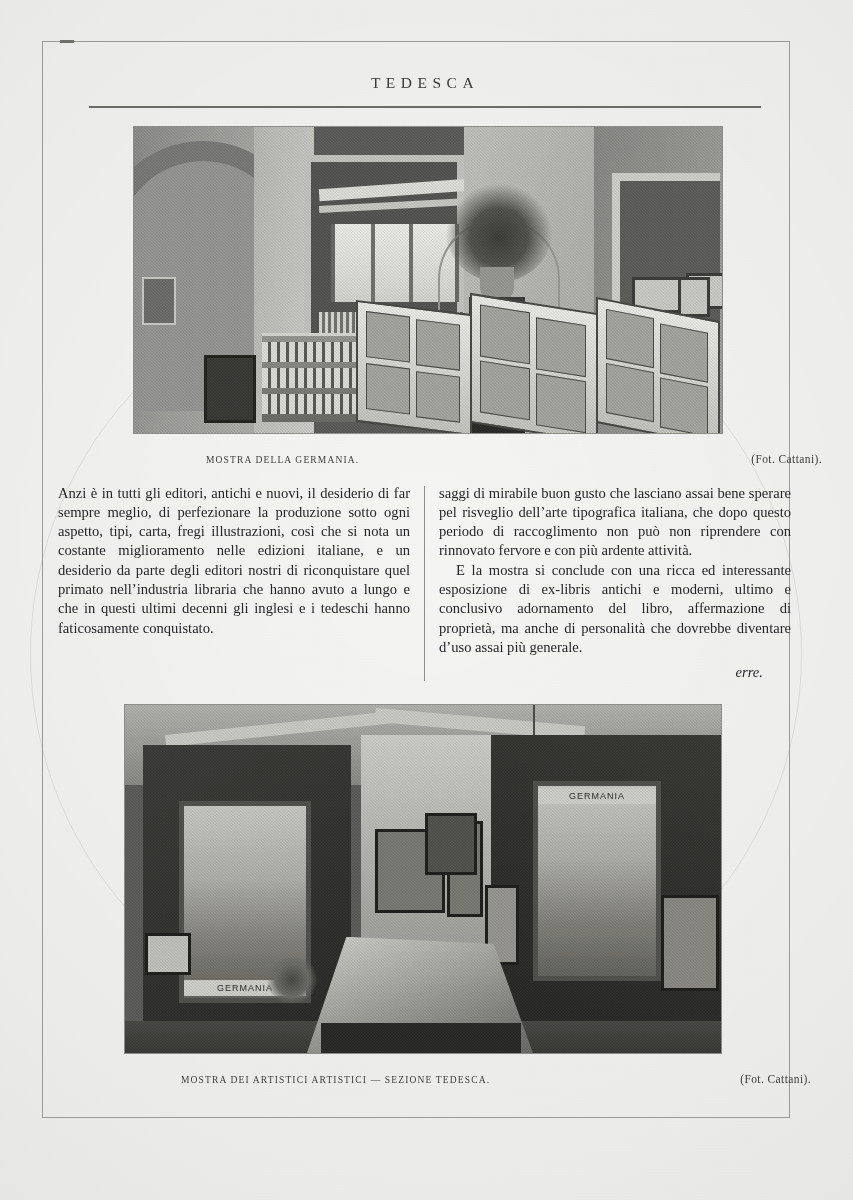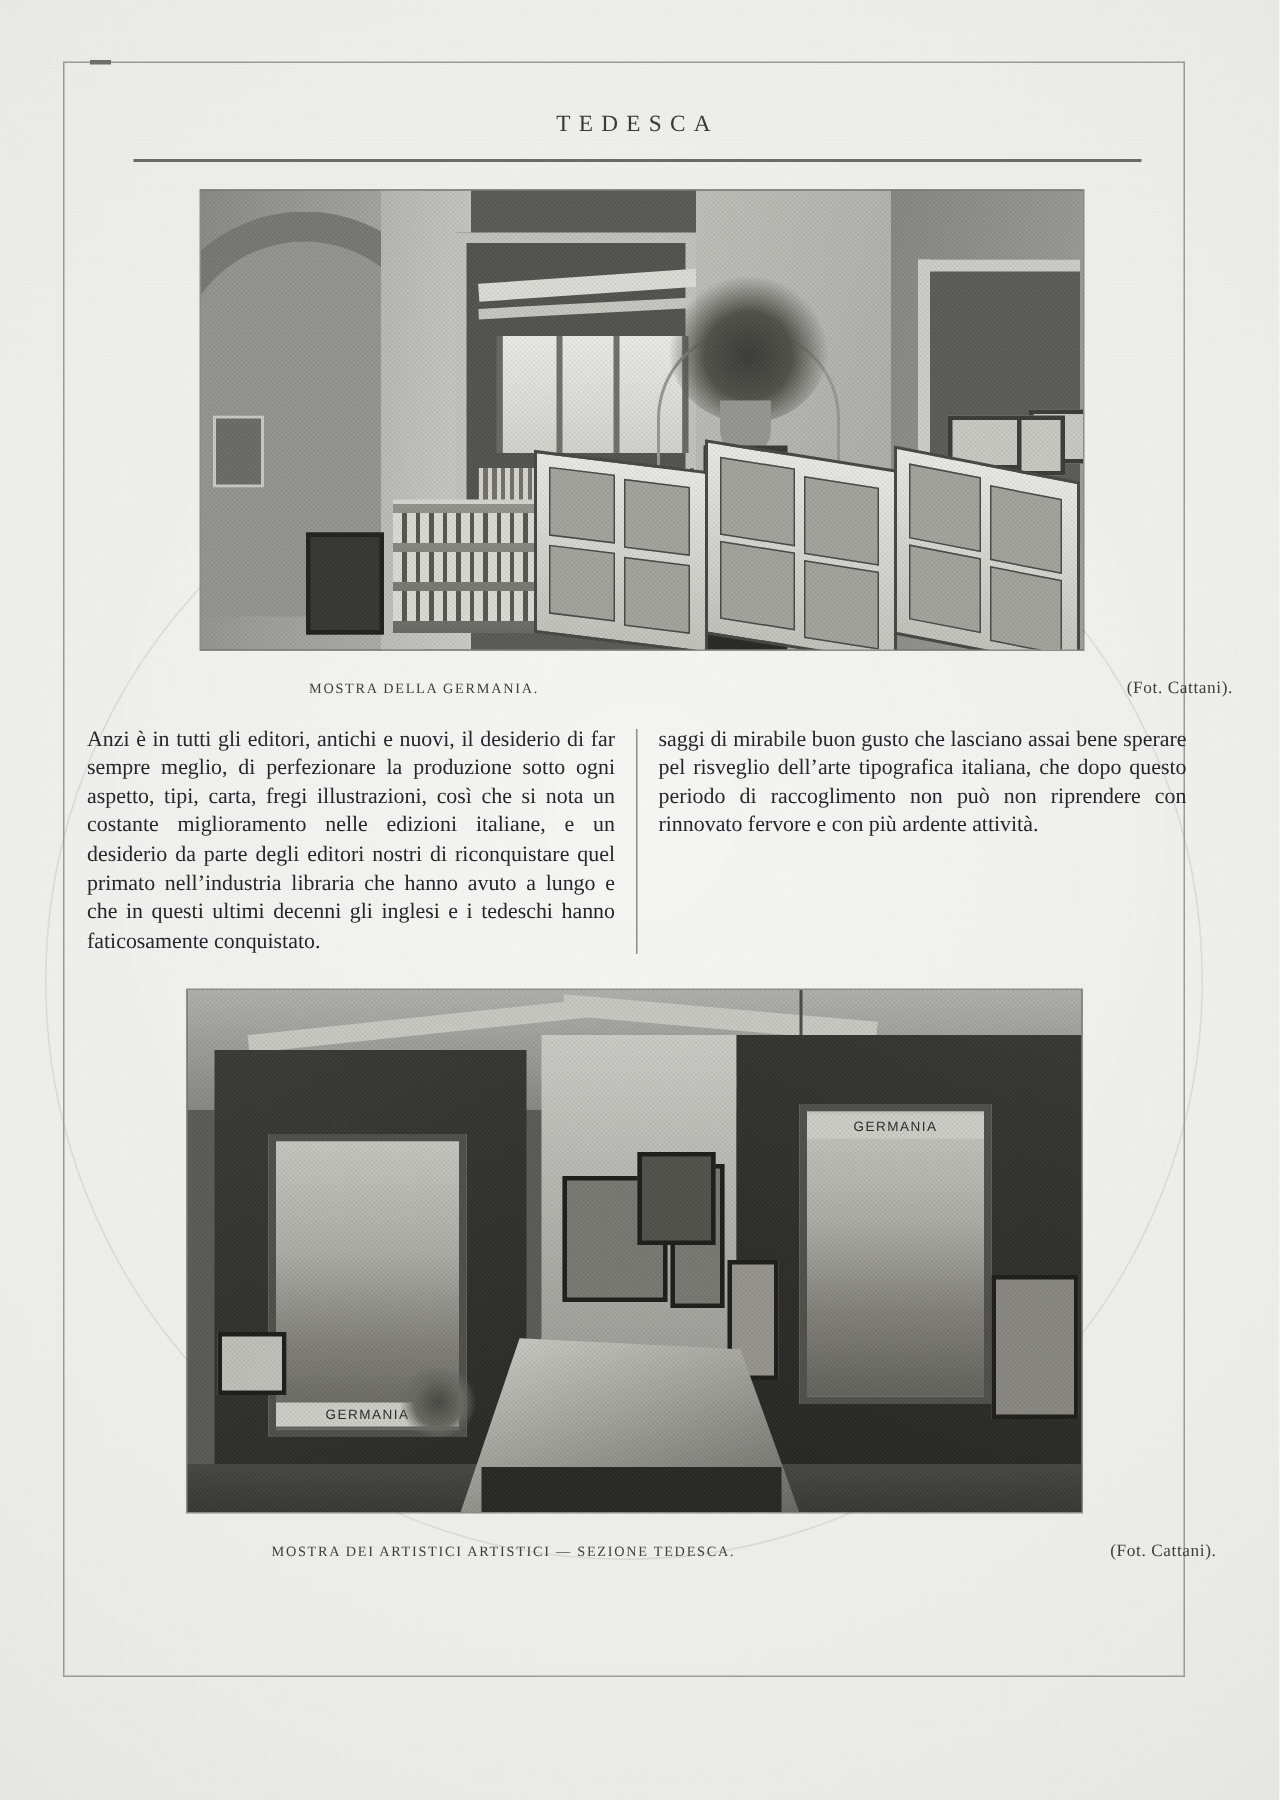--- a/index.html
+++ b/index.html
@@ -364,20 +364,22 @@
       </div>
     </div>
 
     <div class="columns">
       <div class="col">
         <p>Anzi è in tutti gli editori, antichi e nuovi, il desiderio di far sempre meglio, di perfezionare la produzione sotto ogni aspetto, tipi, carta, fregi illustrazioni, così che si nota un costante miglioramento nelle edizioni italiane, e un desiderio da parte degli editori nostri di riconquistare quel primato nell’industria libraria che hanno avuto a lungo e che in questi ultimi decenni gli inglesi e i tedeschi hanno faticosamente conquistato.</p>
       </div>
       <div class="col-rule"></div>
       <div class="col">
         <p>saggi di mirabile buon gusto che lasciano assai bene sperare pel risveglio dell’arte tipografica italiana, che dopo questo periodo di raccoglimento non può non riprendere con rinnovato fervore e con più ardente attività.</p>
+        <p>E la mostra si conclude con una ricca ed interessante esposizione di ex-libris antichi e moderni, ultimo e conclusivo adornamento del libro, affermazione di proprietà, ma anche di personalità che dovrebbe diventare d’uso assai più generale.</p>
+        <span class="signature">erre.</span>
       </div>
     </div>
 
     <div class="figure bottom" style="margin-top:22px;">
       <div class="photo bottom">
 
         <div class="b-ceiling"></div>
         <div class="b-beam" style="left:40px; top:18px; width:230px; height:12px; transform:rotate(-6deg);"></div>
         <div class="b-beam" style="left:250px; top:12px; width:210px; height:14px; transform:rotate(5deg);"></div>
         <div class="b-beam" style="left:236px; top:54px; width:150px; height:9px; transform:rotate(3deg);"></div>

